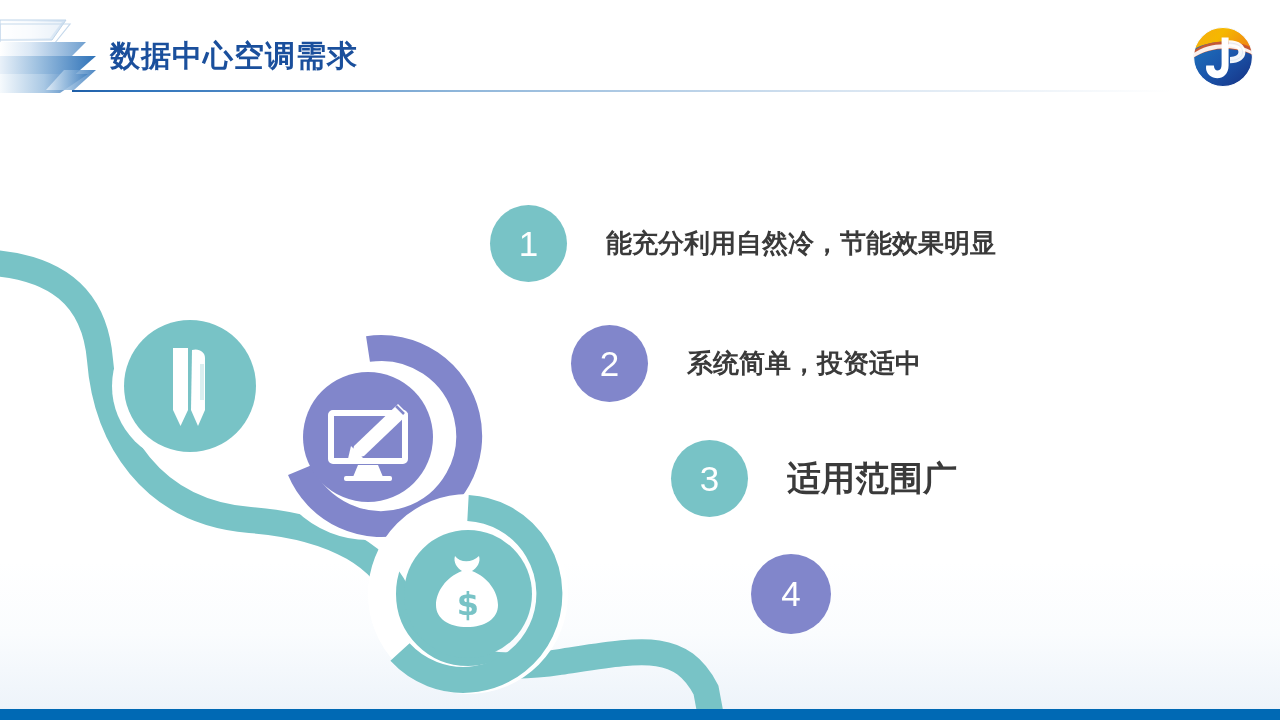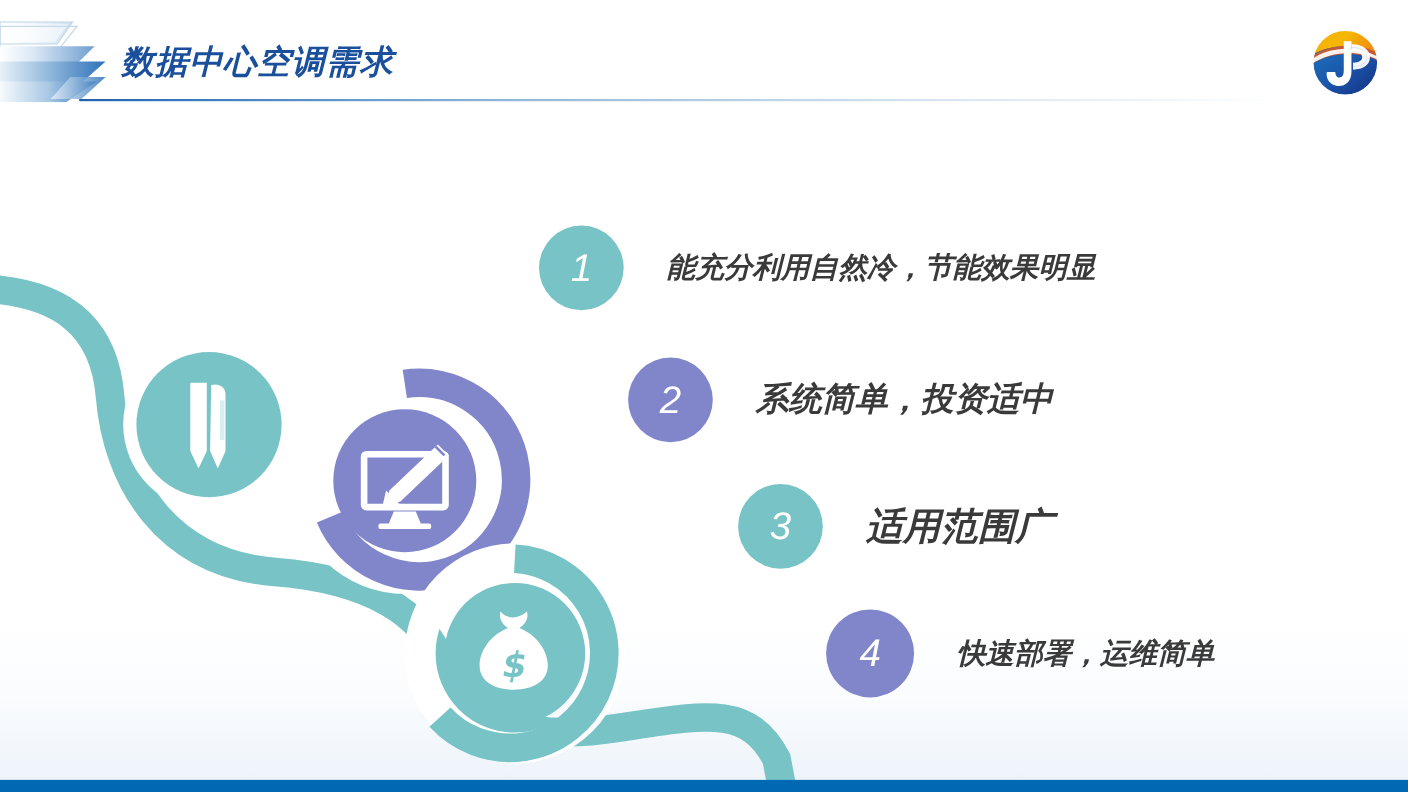--- a/index.html
+++ b/index.html
@@ -4,21 +4,20 @@
 <style>
   * { margin:0; padding:0; box-sizing:border-box; }
   html,body {
     width:1280px; height:720px;
     font-family:"Liberation Sans","DejaVu Sans",sans-serif;
     overflow:hidden;
   }
   #slide {
     position:relative; width:1280px; height:720px;
     background:linear-gradient(to bottom,#ffffff 0%,#ffffff 78%,#fafcfe 88%,#eef4fa 98%,#e6eef8 100%);
-    font-style:italic;
   }
 
   
   .header { position:absolute; left:0; top:0; width:1280px; height:100px; }
   .hdr-shapes { position:absolute; left:0; top:18px; width:270px; height:75px; }
   .hdr-line {
     position:absolute; left:72px; top:90px; width:1100px; height:2px;
     background:linear-gradient(to right,#1f5fa8 0%,#2f73bb 6%,#8fb6da 35%,#d7e4f1 70%,rgba(240,245,250,0) 100%);
   }
   .hdr-title {
@@ -47,21 +46,21 @@
   .btext {
     color:#3a3a3a; font-weight:bold; white-space:nowrap;
     font-family:"DejaVu Sans","Liberation Sans",sans-serif;
     text-align:right;
   }
   .b1 { left:490px; top:205px; }
   .b1 .bnum { width:77px; height:77px; font-size:35px; background:#78c3c6; }
   .b1 .btext { margin-left:39px; font-size:26px; }
   .b2 { left:571px; top:325px; }
   .b2 .bnum { width:77px; height:77px; font-size:35px; background:#8186cb; }
-  .b2 .btext { margin-left:39px; font-size:30px; }
+  .b2 .btext { margin-left:39px; font-size:26px; }
   .b3 { left:671px; top:440px; }
   .b3 .bnum { width:77px; height:77px; font-size:35px; background:#78c3c6; }
   .b3 .btext { margin-left:39px; font-size:34px; }
   .b4 { left:751px; top:554px; }
   .b4 .bnum { width:80px; height:80px; font-size:35px; background:#8186cb; }
   .b4 .btext { margin-left:39px; font-size:26px; }
 
   
   .footer-bar { position:absolute; left:0; bottom:0; width:1280px; height:11px; background:#0069b4; }
 </style>
@@ -210,20 +209,19 @@
       <div class="btext">系统简单，投资适中</div>
     </div>
 
     <div class="bullet b3">
       <div class="bnum">3</div>
       <div class="btext">适用范围广</div>
     </div>
 
     <div class="bullet b4">
       <div class="bnum">4</div>
-      <div class="btext">快速部署，运维简单</div>
     </div>
 
   </div>
 
   <div class="footer-bar"></div>
 
 </div>
 
 </body></html>

